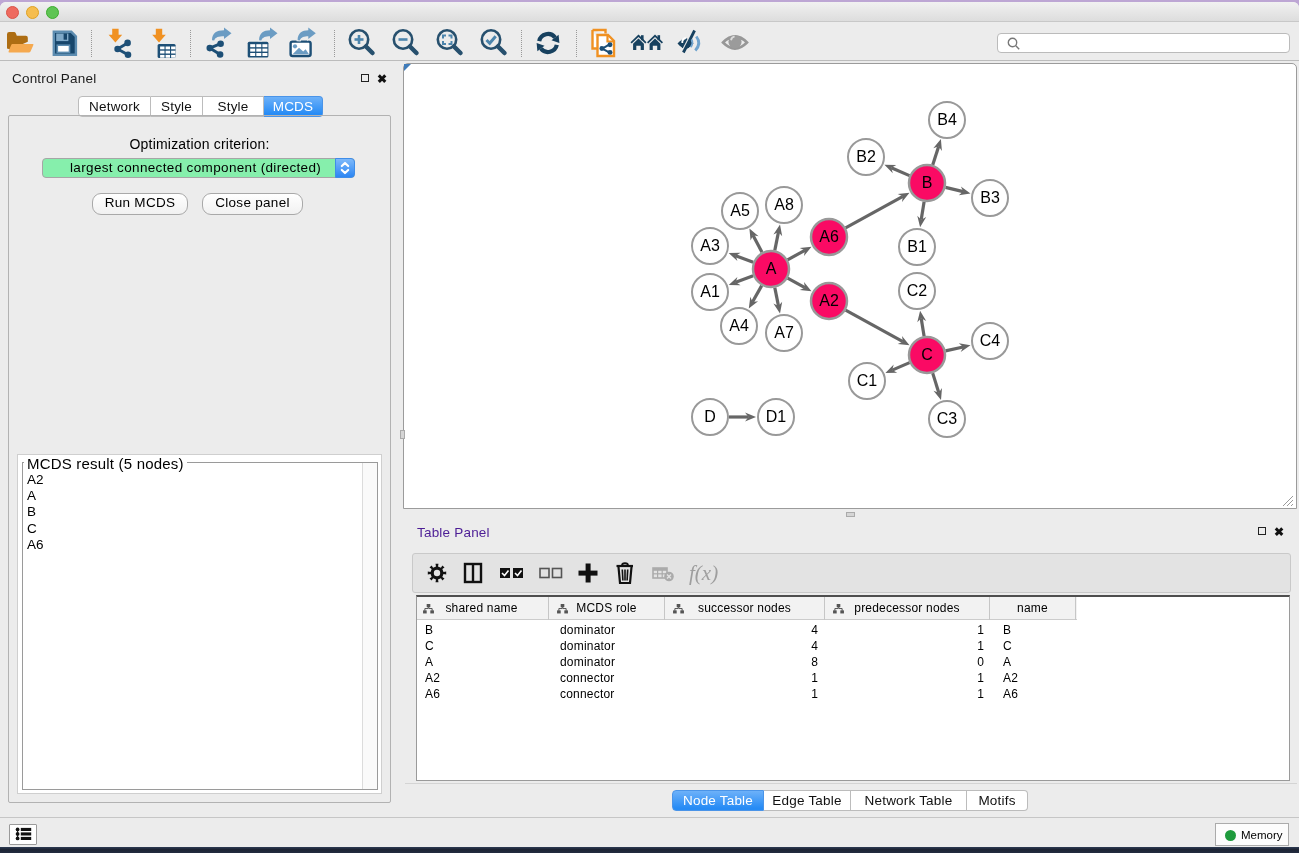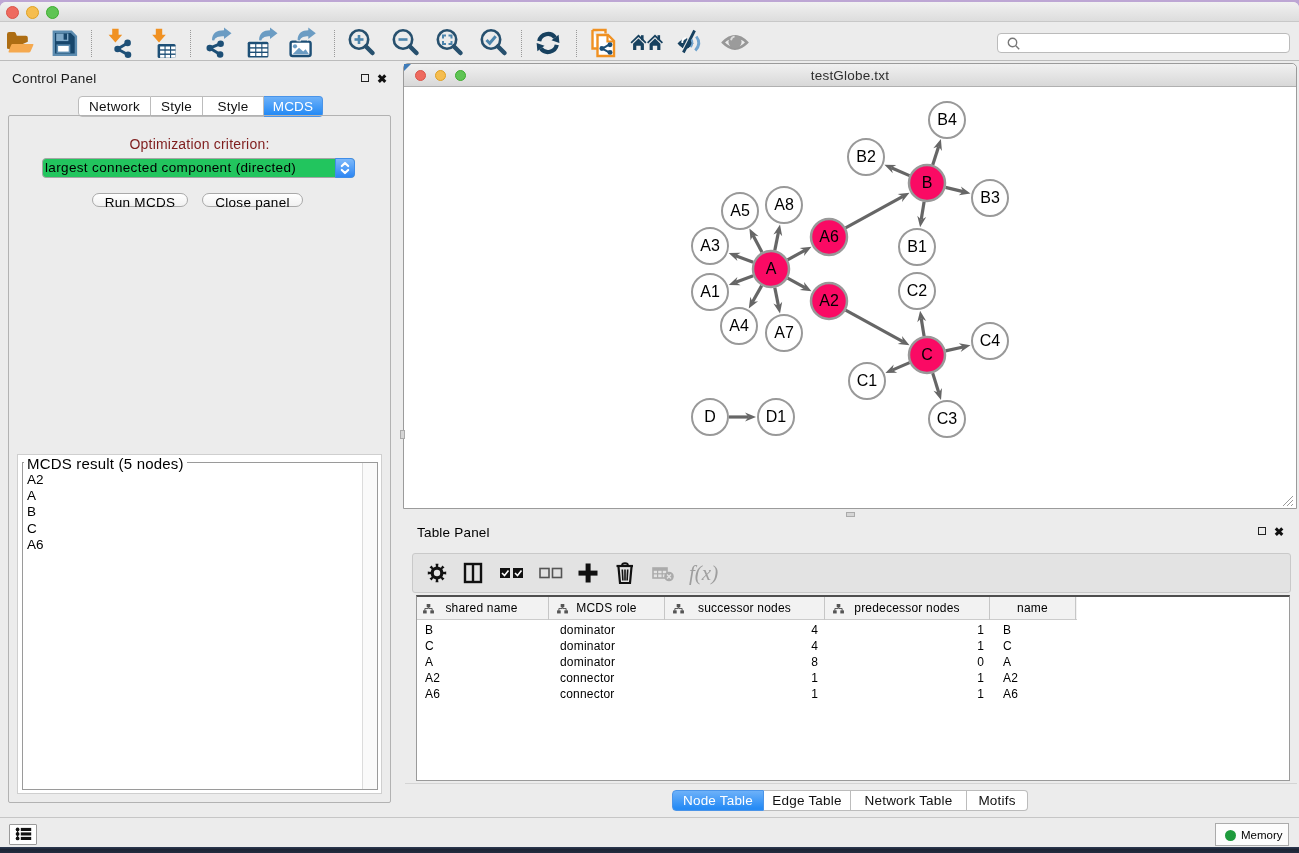--- a/index.html
+++ b/index.html
@@ -22,39 +22,39 @@
 
 #cp-title { position:absolute; left:12px; top:71px; font-size:13.5px; letter-spacing:0.2px; color:#1b1b1b;text-align:center; }
 .winbtn-sq { position:absolute; width:8px; height:8px; border:1.5px solid #222; }
 .winbtn-x  { position:absolute; font-size:12px; font-weight:bold; color:#111; line-height:10px;}
 #cp-content { position:absolute; left:8px; top:115px; width:383px; height:688px; border:1px solid #b2b2b2; border-radius:2px; }
 .seg { position:absolute; height:21px; display:flex; }
 .seg div { height:21px; border:1px solid #bcbcbc; border-left:none; background:#fff; font-size:13.5px; letter-spacing:0.2px; color:#111; text-align:center; line-height:19px; }
 .seg div:first-child { border-left:1px solid #bcbcbc; border-radius:4px 0 0 4px; }
 .seg div:last-child { border-radius:0 4px 4px 0; }
 .seg div.on { background:linear-gradient(180deg,#6db1f9,#268bf5 90%); color:#fff; border-color:#4a94e8; }
-#optlabel { position:absolute; left:0px; top:136px; width:399px; text-align:center; font-size:14px; letter-spacing:0.2px; color:#7f1d1d; }
-#cp-select { position:absolute; left:42px; top:158px; width:313px; height:20px; background:#22c55e; border:1px solid #a6a6a6; border-radius:4px; font-size:13.5px; letter-spacing:0.35px; color:#000; line-height:18px; padding-left:2px; }
+#optlabel { position:absolute; left:0px; top:136px; width:399px; text-align:center; font-size:14px; letter-spacing:0.2px; color:#000000; }
+#cp-select { position:absolute; left:42px; top:158px; width:313px; height:20px; background:#86efac; border:1px solid #a6a6a6; border-radius:4px; font-size:13.5px; letter-spacing:0.35px; color:#000; line-height:18px; padding-left:27px; }
 #cp-select .cap { position:absolute; right:-1px; top:-1px; width:20px; height:20px; border-radius:0 4px 4px 0; background:linear-gradient(180deg,#7db9fa,#2c86f3); border:1px solid #3f8de8; }
-.btn { position:absolute; height:14px; background:linear-gradient(180deg,#ffffff,#f1f1f1); border:1px solid #a9a9a9; border-radius:9px; font-size:13.5px; letter-spacing:0.3px; color:#000; text-align:center; line-height:17px; }
+.btn { position:absolute; height:22px; background:linear-gradient(180deg,#ffffff,#f1f1f1); border:1px solid #a9a9a9; border-radius:9px; font-size:13.5px; letter-spacing:0.3px; color:#000; text-align:center; line-height:17px; }
 #mcdsbox { position:absolute; left:17px; top:454px; width:365px; height:340px; background:#fff; border:1px solid #cfcfcf; }
 #mcdsfield { position:absolute; left:4px; top:7px; right:3px; bottom:3px; border:1px solid #9a9a9a; }
 #mcdslegend { position:absolute; left:1px; top:-8px; background:#fff; font-size:15px; letter-spacing:0.2px; color:#000; padding:0 3px; }
 #mcdslist { position:absolute; left:4px; top:9px; font-size:13.5px; color:#000; line-height:16.2px; }
 #mcdsscroll { position:absolute; right:0px; top:0px; width:15px; height:100%; background:#fafafa; border-left:1px solid #dcdcdc; }
 
 #netwin { position:absolute; left:403px; top:63px; width:894px; height:446px; background:#fff; border:1px solid #9b9b9b; border-radius:5px 5px 0 0; }
 #nettitle { position:absolute; left:0; top:0; width:100%; height:23px; background:linear-gradient(180deg,#f1f1f1,#d8d8d8); border-bottom:1px solid #b0b0b0; border-radius:5px 5px 0 0; }
 #nettitle .t1 { left:11px; top:6px; width:11px; height:11px; background:#ee6a5f; border:1px solid #d95448;}
 #nettitle .t2 { left:31px; top:6px; width:11px; height:11px; background:#f5bd4f; border:1px solid #dfa123;}
 #nettitle .t3 { left:51px; top:6px; width:11px; height:11px; background:#5fc454; border:1px solid #3eac2f;}
 #nettitle .cap { position:absolute; width:100%; text-align:center; top:4px; font-size:13.5px; letter-spacing:0.2px; color:#2e2e2e; }
 #graph { position:absolute; left:1px; top:23px; }
 
-#tp-title { position:absolute; left:417px; top:525px; font-size:13.5px; letter-spacing:0.2px; color:#000000; }
+#tp-title { position:absolute; left:417px; top:525px; font-size:13.5px; letter-spacing:0.2px; color:#4c1d95; }
 #tp-toolbar { position:absolute; left:412px; top:553px; width:879px; height:40px; background:#e3e3e3; border:1px solid #c9c9c9; border-radius:3px; }
 #tablebox { position:absolute; left:416px; top:595px; width:874px; height:186px; background:#fff; border:1px solid #9a9a9a; border-top:2px solid #4e4e4e; }
 #thead { position:absolute; left:0; top:0; width:660px; height:23px; background:#f2f2f2; border-bottom:1px solid #cccccc; }
 .th { position:absolute; top:0; height:23px; border-right:1px solid #c6c6c6; font-size:12px; letter-spacing:0.2px; color:#000; text-align:center; line-height:23px; }
 .trow { position:absolute; font-size:12px; letter-spacing:0.2px; color:#000; height:16px; line-height:16px; }
 .cl { position:absolute; }
 .cr { position:absolute; text-align:right; }
 
 #statusbar { position:absolute; left:0; top:817px; width:1299px; height:30px; background:#ececec; border-top:1px solid #c6c6c6; }
 #listbtn { position:absolute; left:9px; top:6px; width:28px; height:21px; background:#fff; border:1.5px solid #9a9a9a; border-radius:1px; }
@@ -248,26 +248,20 @@
 <div id="mcdsbox">
   <div id="mcdsfield">
     <div id="mcdslegend">MCDS result (5 nodes)</div>
     <div id="mcdslist">A2<br>A<br>B<br>C<br>A6</div>
     <div id="mcdsscroll"></div>
   </div>
 </div>
 
 <div id="netwin">
   <div style="position:absolute;left:0px;top:0px;width:0;height:0;border-top:7px solid #3f7cba;border-right:7px solid transparent;z-index:3;"></div>
-  <div id="nettitle">
-    <div class="tl t1"></div>
-      <div class="tl t2"></div>
-      <div class="tl t3"></div>
-    <div class="cap">testGlobe.txt</div>
-  </div>
   <svg id="graph" width="892" height="422" viewBox="0 0 892 422">
 <g stroke="#666666" stroke-width="3.2">
         <line x1="348.2" y1="188.7" x2="330.7" y2="195.3"></line>
         <line x1="348.2" y1="175.3" x2="330.7" y2="168.7"></line>
         <line x1="356.7" y1="198.6" x2="347.5" y2="215.0"></line>
         <line x1="357.0" y1="165.2" x2="348.0" y2="148.3"></line>
         <line x1="369.8" y1="200.6" x2="373.5" y2="219.1"></line>
         <line x1="369.8" y1="163.4" x2="373.5" y2="144.9"></line>
         <line x1="382.6" y1="172.8" x2="399.9" y2="163.3"></line>
         <line x1="382.6" y1="191.2" x2="399.9" y2="200.7"></line>

